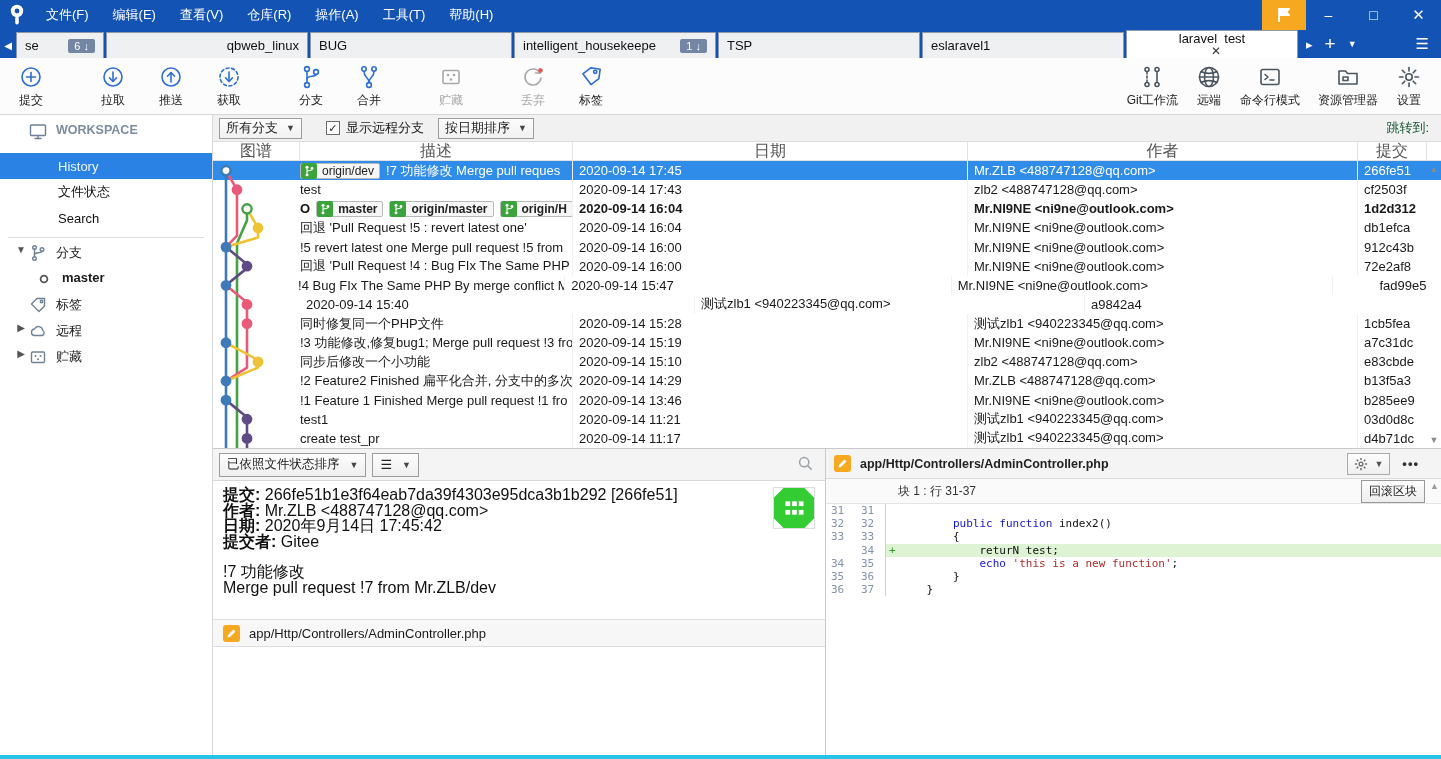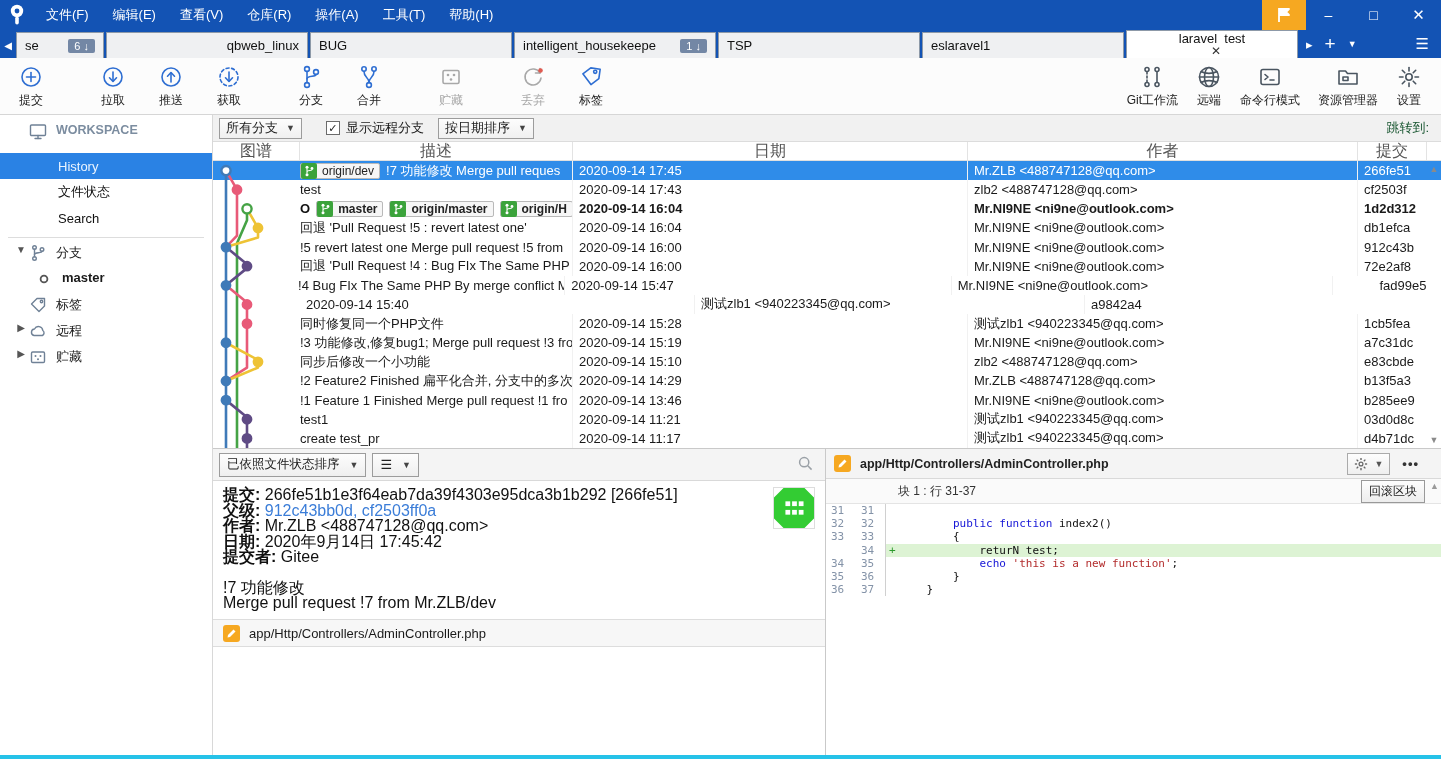--- a/index.html
+++ b/index.html
@@ -671,21 +671,20 @@
               <rect width="42" height="42" fill="#33cc33"></rect>
               <path d="M0 0 L10 0 L0 10 Z M42 0 L42 10 L32 0 Z M0 42 L0 32 L10 42 Z M42 42 L32 42 L42 32 Z" fill="#fff"></path>
               <rect x="12" y="14" width="5" height="5" fill="#fff"></rect>
                 <rect x="19" y="14" width="5" height="5" fill="#fff"></rect>
                 <rect x="26" y="14" width="5" height="5" fill="#fff"></rect>
               <rect x="12" y="23" width="5" height="5" fill="#fff"></rect>
                 <rect x="19" y="23" width="5" height="5" fill="#fff"></rect>
                 <rect x="26" y="23" width="5" height="5" fill="#fff"></rect>
             </svg>
           <div class="dl-line"><span class="dl-label">提交: </span><span>266fe51b1e3f64eab7da39f4303e95dca3b1b292 [266fe51]</span></div>
-              <div class="dl-line"><span class="dl-label">父级: </span><span class="dl-link">912c43bb0d</span><span class="dl-link">, </span><span class="dl-link">cf2503ff0a</span></div>
               <div class="dl-line"><span class="dl-label">作者: </span><span>Mr.ZLB &lt;488747128@qq.com&gt;</span></div>
               <div class="dl-line"><span class="dl-label">日期: </span><span>2020年9月14日 17:45:42</span></div>
               <div class="dl-line"><span class="dl-label">提交者: </span><span>Gitee</span></div>
               <div style="height: 15px;"></div>
               <div class="dl-line">!7 功能修改</div>
               <div class="dl-line">Merge pull request !7 from Mr.ZLB/dev</div>
             </div>
           <div class="pl-filehead">
             <span class="file-icon">
               <svg width="11" height="11" viewBox="0 0 11 11">

